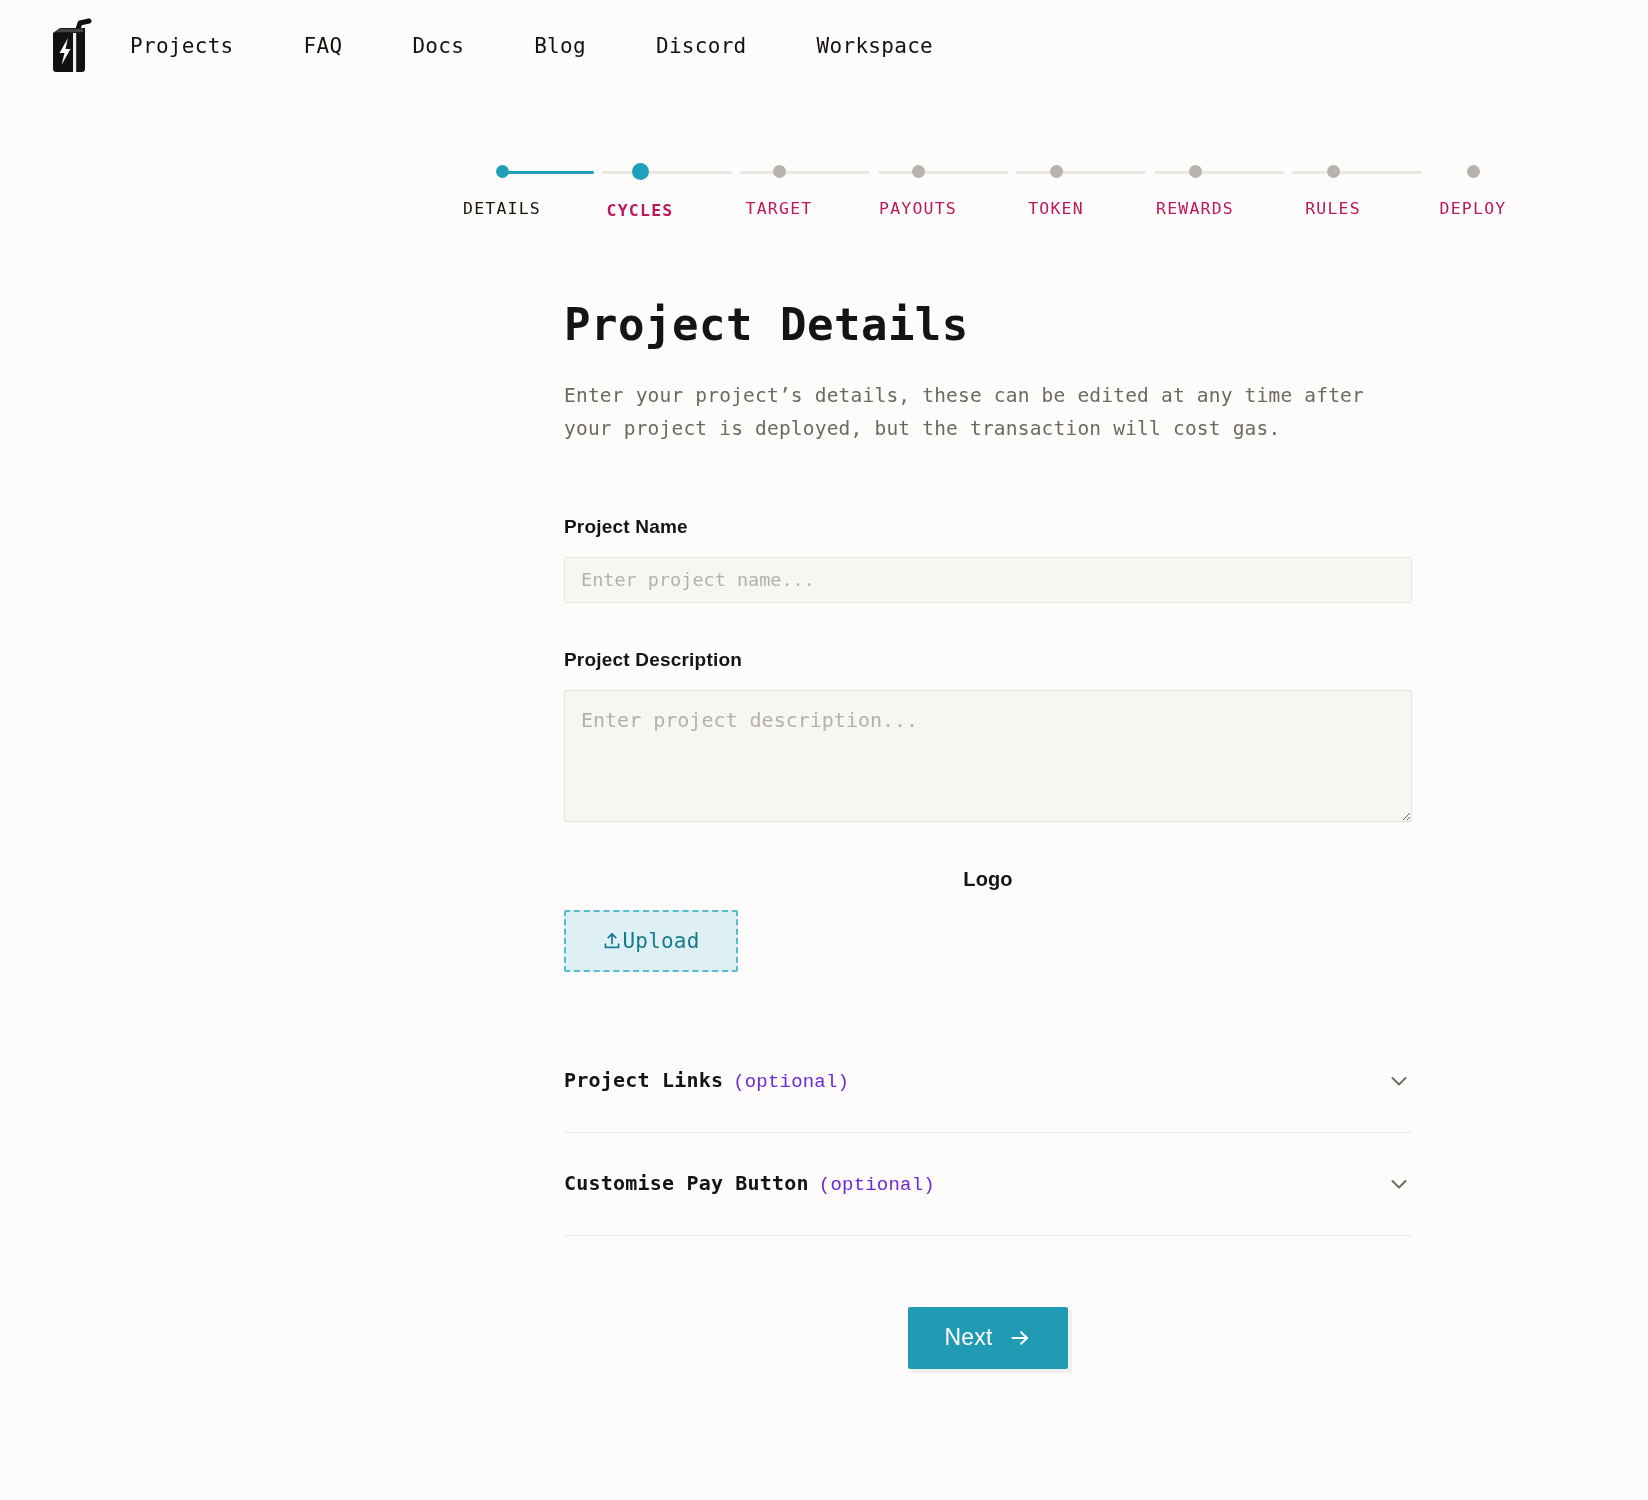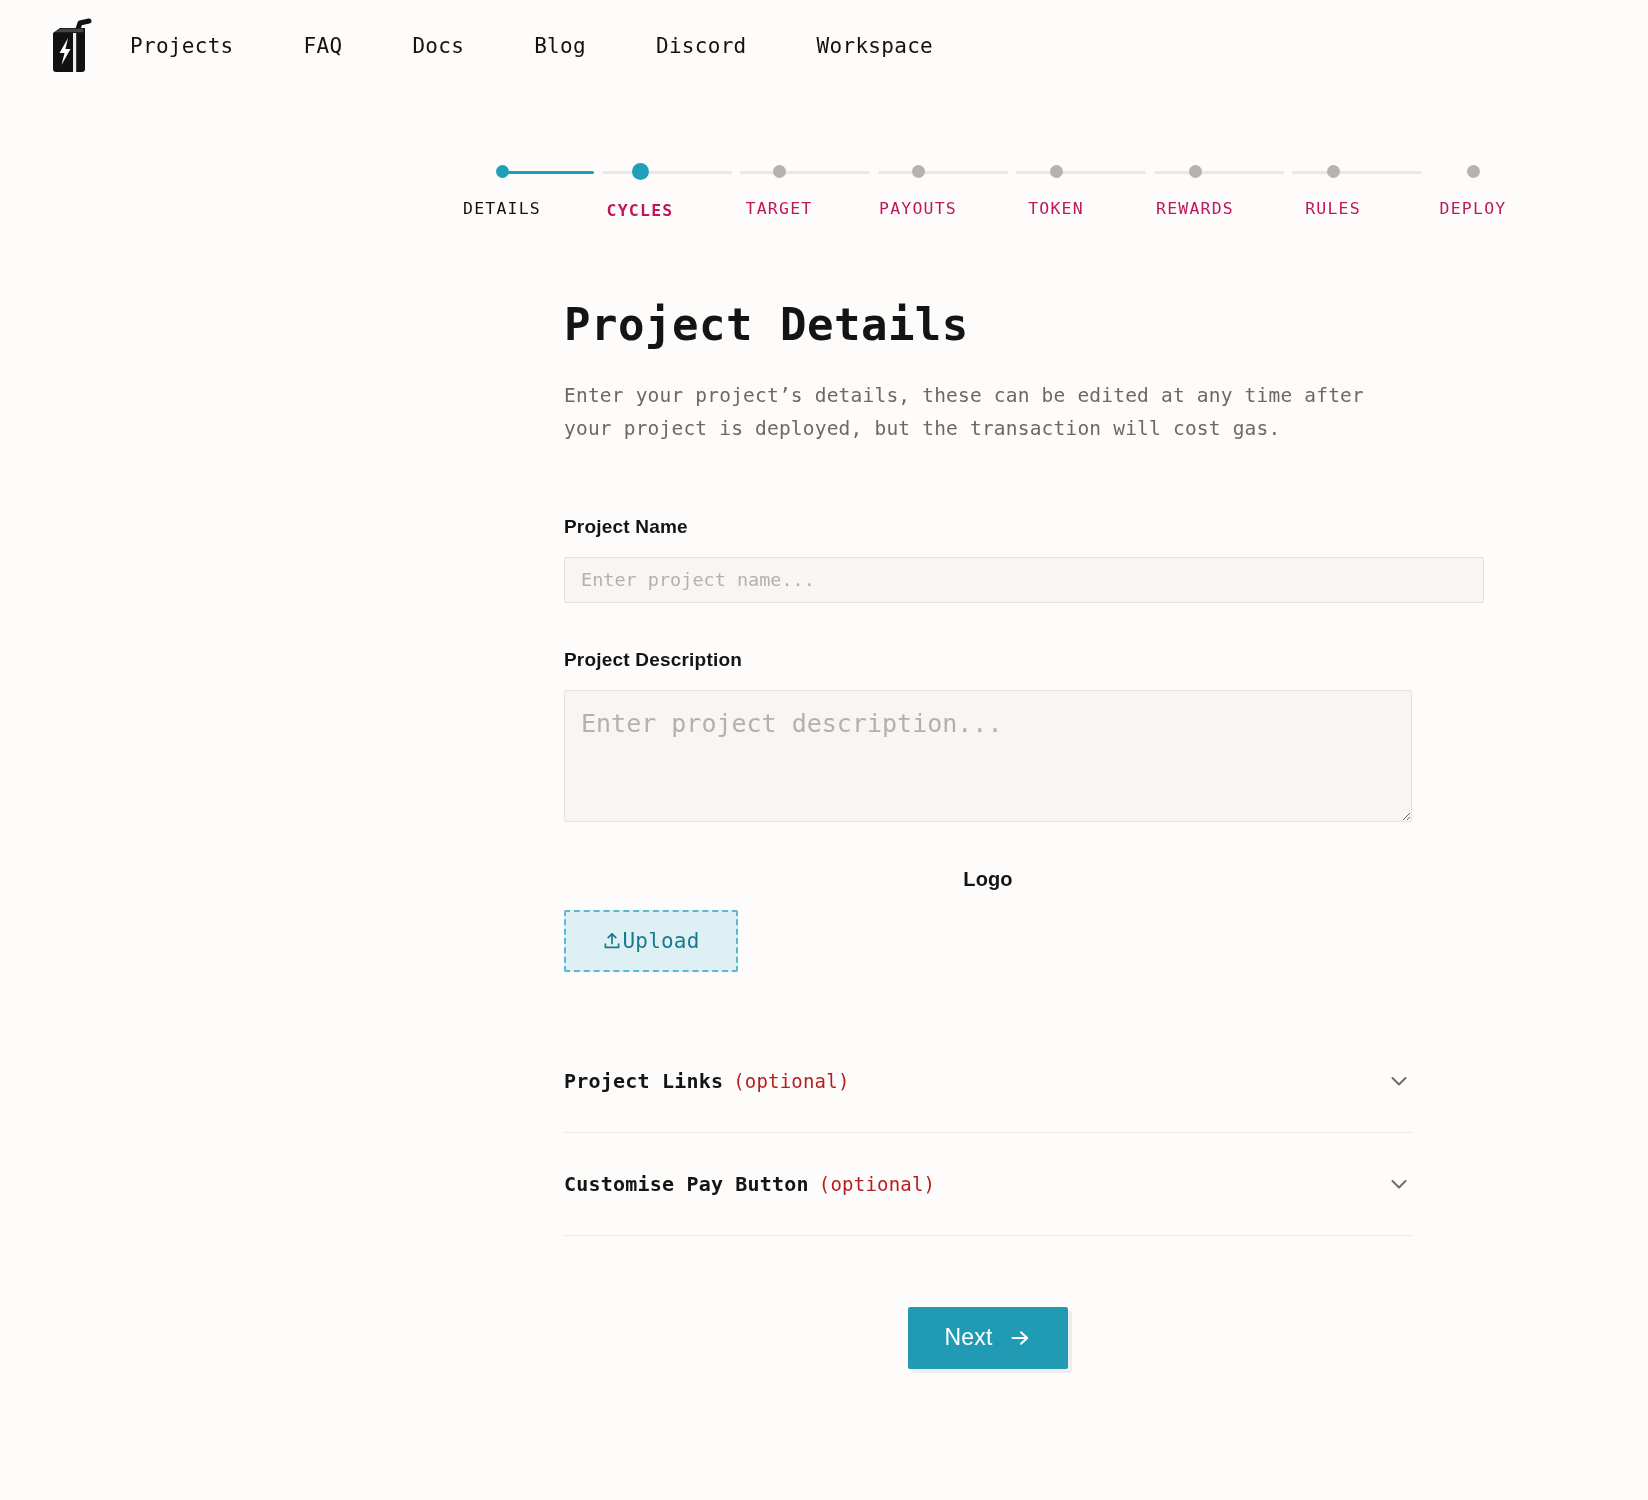--- a/index.html
+++ b/index.html
@@ -145,21 +145,21 @@
   }
   .field-label.sans {
     font-family: "Liberation Sans", "DejaVu Sans", sans-serif;
     font-size: 20px;
     font-weight: 600;
     letter-spacing: 0.1px;
     text-align: center;
   }
   .text-input {
     display: block;
-    width: 920px;
+    width: 848px;
     height: 46px;
     margin-top: 19px;
     padding: 0 16px;
     background: #F7F6F2;
     border: 1px solid #E6E4DF;
     border-radius: 2px;
     font-family: "DejaVu Sans Mono", "Liberation Mono", monospace;
     font-size: 18.5px;
     color: #b91c1c;
     outline: none;
@@ -168,21 +168,21 @@
   .textarea-input {
     display: block;
     width: 848px;
     height: 132px;
     margin-top: 19px;
     padding: 14px 16px;
     background: #F7F6F2;
     border: 1px solid #E6E4DF;
     border-radius: 2px;
     font-family: "DejaVu Sans Mono", "Liberation Mono", monospace;
-    font-size: 25px;
+    font-size: 20px;
     line-height: 1.5;
     color: #2A2A2A;
     outline: none;
     resize: vertical;
   }
   .textarea-input::placeholder { color: #B4B1AC; }
 
   .upload-btn {
     margin-top: 19px;
     width: 174px;
@@ -219,22 +219,23 @@
     font-size: 20px;
     font-weight: bold;
     color: #141414;
     letter-spacing: 0.2px;
     display: flex;
     align-items: baseline;
     gap: 10px;
   }
   .collapse-optional {
     font-weight: normal;
-    color: #b91c1c;
+    color: #6d28d9;
     font-size: 19px;
+    font-family: Liberation Mono, monospace;
   }
 
   
   .next-wrap {
     width: 848px;
     display: flex;
     justify-content: center;
     margin-top: 71px;
   }
   .next-btn {

